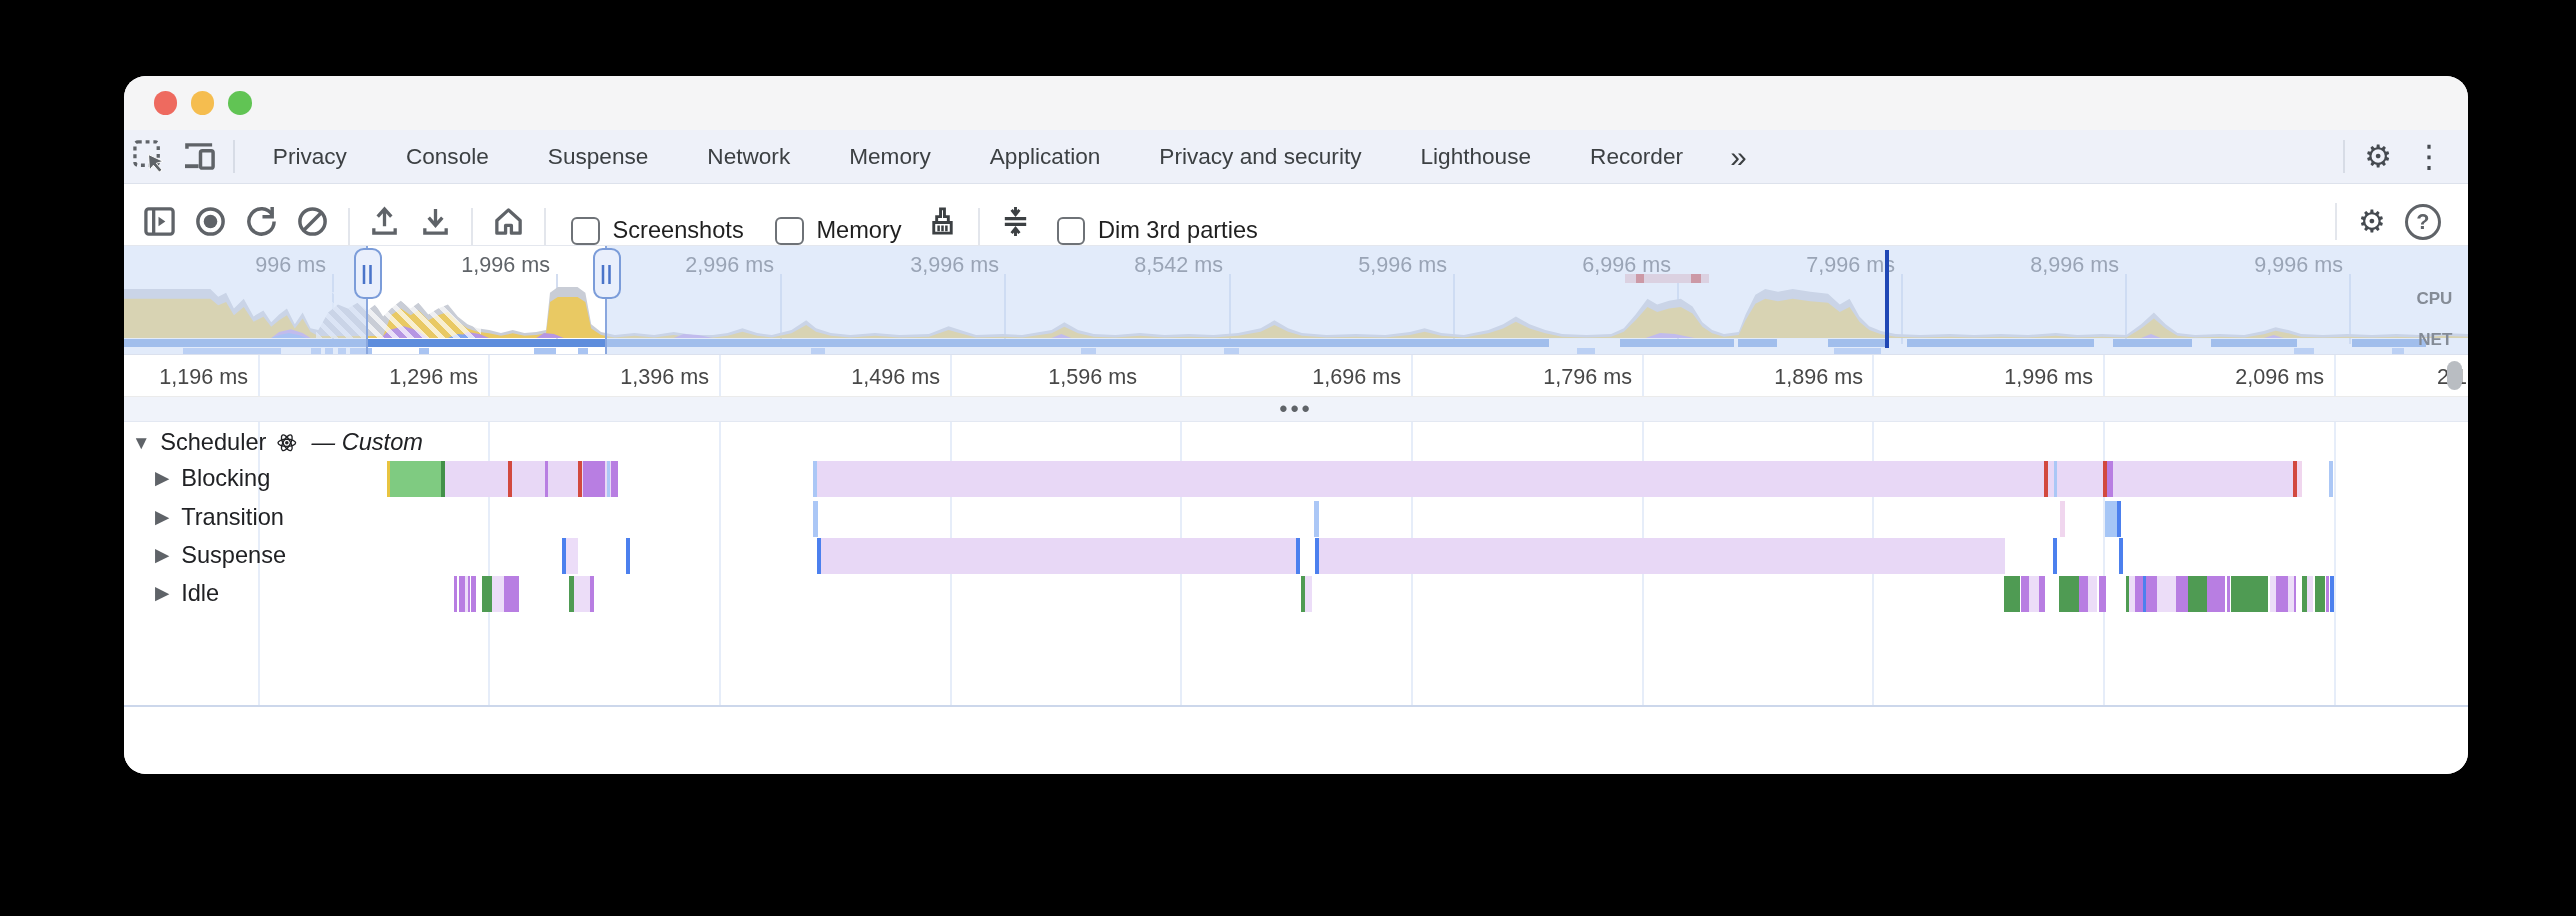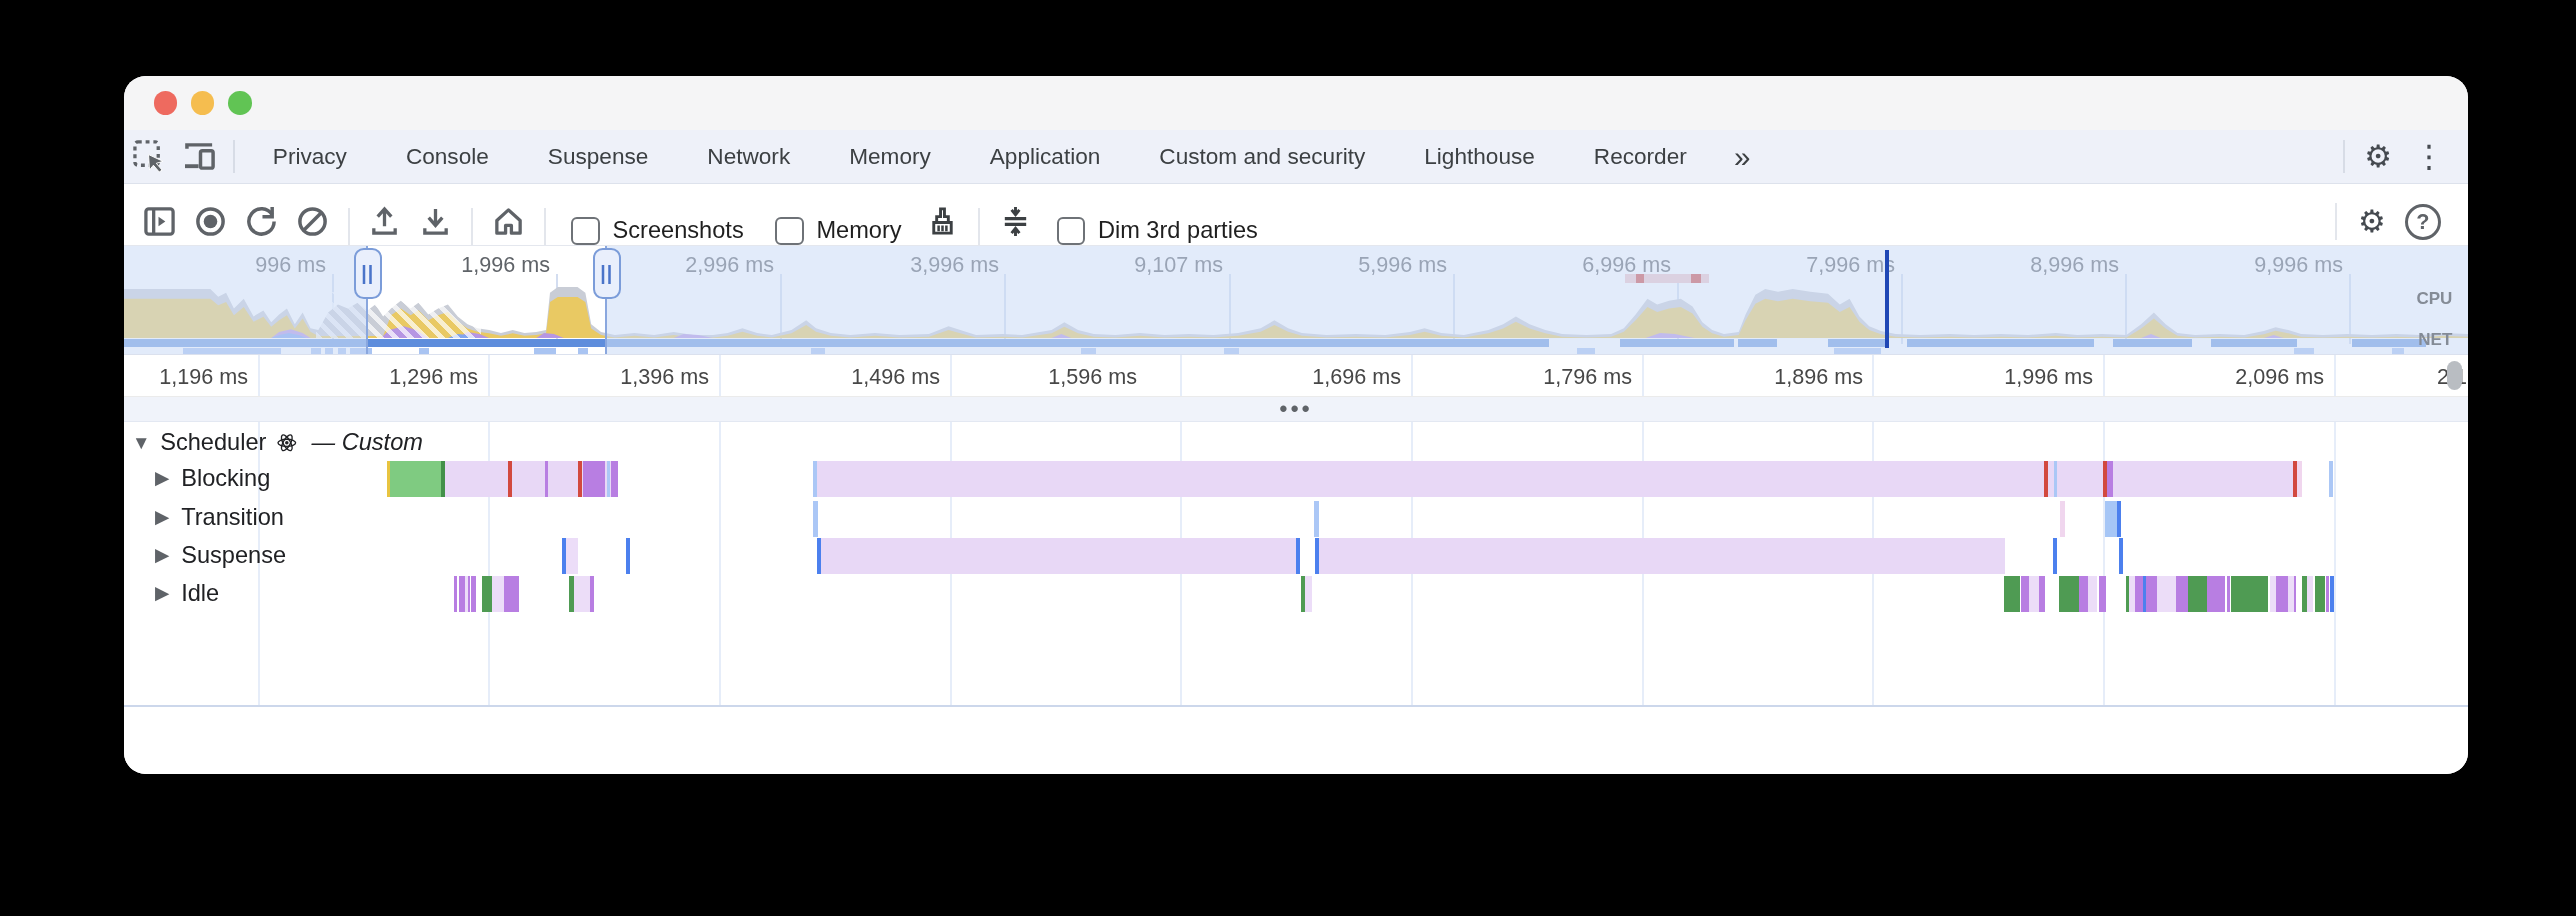--- a/index.html
+++ b/index.html
@@ -93,21 +93,21 @@
         </svg>
       </span>
       <span class="vdiv"></span>
       <div class="tabs" id="tabs">
           <div class="tab">Privacy</div>
           <div class="tab">Console</div>
           <div class="tab">Suspense</div>
           <div class="tab">Network</div>
           <div class="tab">Memory</div>
           <div class="tab">Application</div>
-          <div class="tab">Custom and security</div>
+          <div class="tab">Privacy and security</div>
           <div class="tab">Lighthouse</div>
           <div class="tab">Recorder</div>
         </div>
       <span class="chevrons">»</span>
       <div class="tabbar-right">
         <span class="vdiv"></span>
         <span class="iconbtn">
             <span class="glyph">⚙</span>
           </span>
         <span class="iconbtn">
@@ -207,21 +207,21 @@
 
     <div class="ov-tickline" style="left: 208px;"></div>
         <div class="ov-label" style="left: 202px;">996 ms</div>
         <div class="ov-tickline" style="left: 432px;"></div>
         <div class="ov-label" style="left: 426px;">1,996 ms</div>
         <div class="ov-tickline" style="left: 656px;"></div>
         <div class="ov-label" style="left: 650px;">2,996 ms</div>
         <div class="ov-tickline" style="left: 880px;"></div>
         <div class="ov-label" style="left: 875px;">3,996 ms</div>
         <div class="ov-tickline" style="left: 1105px;"></div>
-        <div class="ov-label" style="left: 1099px;">9,107 ms</div>
+        <div class="ov-label" style="left: 1099px;">8,542 ms</div>
         <div class="ov-tickline" style="left: 1329px;"></div>
         <div class="ov-label" style="left: 1323px;">5,996 ms</div>
         <div class="ov-tickline" style="left: 1553px;"></div>
         <div class="ov-label" style="left: 1547px;">6,996 ms</div>
         <div class="ov-tickline" style="left: 1777px;"></div>
         <div class="ov-label" style="left: 1771px;">7,996 ms</div>
         <div class="ov-tickline" style="left: 2001px;"></div>
         <div class="ov-label" style="left: 1995px;">8,996 ms</div>
         <div class="ov-tickline" style="left: 2225px;"></div>
         <div class="ov-label" style="left: 2219px;">9,996 ms</div>

